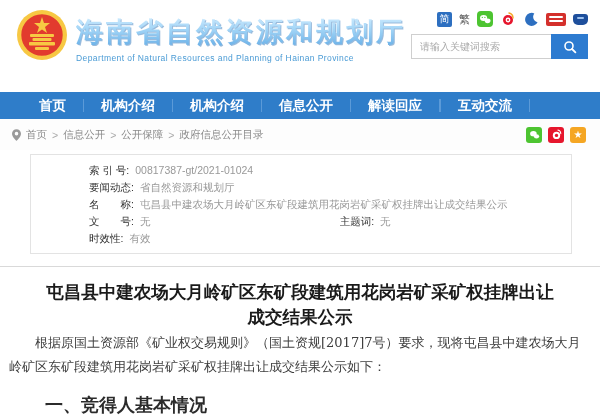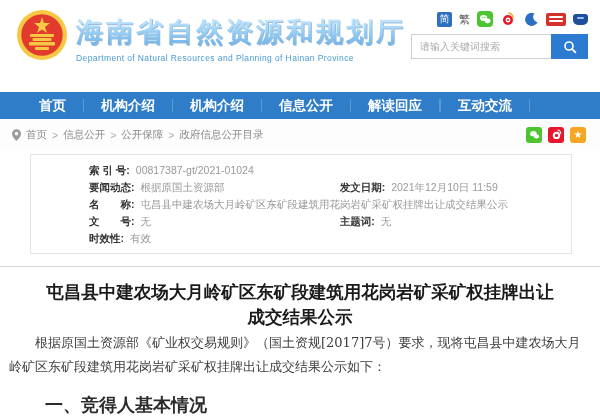--- a/index.html
+++ b/index.html
@@ -63,21 +63,21 @@
   .share-wechat { background: #4dc431; }
   .share-weibo { background: #e6162d; }
   .share-star { background: #f5a623; color: #fff; font-size: 10px; }
 
   
   .meta-table { margin: 4px 28px 0 30px; border: 1px solid #e3e3e3; background: #fff;
     padding: 7px 0 6px 58px; font-size: 10.5px; }
   .meta-row { display: grid; grid-template-columns: 52% 48%; }
   .meta-row.full { grid-template-columns: 100%; }
   .meta-cell { display: flex; line-height: 17px; white-space: nowrap; overflow: hidden; }
-  .meta-label { font-weight: bold; color: #333; margin-right: 6px; white-space: pre; }
+  .meta-label { font-weight: normal; color: #333; margin-right: 6px; white-space: pre; }
   .meta-value { color: #999; }
 
   
   .divider { border-top: 1px solid #d9d9d9; margin: 12px 0 0 0; }
   .article { font-family: "DejaVu Serif", "Liberation Serif", serif; padding: 0 9px; }
   .article-title { text-align: center; font-size: 17.5px; font-weight: bold; color: #1a1a1a;
     line-height: 1.45; margin: 13px 30px 0 30px; }
   .article-para { font-size: 13px; color: #3d3d3d; line-height: 1.9; text-indent: 2em; }
   .section-heading { font-size: 18px; font-weight: bold; color: #2b2b2b; margin-top: 13px; text-indent: 2em; }
 </style>
@@ -195,25 +195,21 @@
 <div class="meta-table">
   <div class="meta-row">
     <div class="meta-cell">
       <span class="meta-label">索 引 号:</span>
       <span class="meta-value">00817387-gt/2021-01024</span>
     </div>
   </div>
   <div class="meta-row">
     <div class="meta-cell">
       <span class="meta-label">要闻动态:</span>
-      <span class="meta-value">根据原国土资源部</span>
-    </div>
-    <div class="meta-cell">
-      <span class="meta-label">发文日期:</span>
-      <span class="meta-value">2021年12月10日 11:59</span>
+      <span class="meta-value">省自然资源和规划厅</span>
     </div>
   </div>
   <div class="meta-row full">
     <div class="meta-cell">
       <span class="meta-label">名　　称:</span>
       <span class="meta-value">屯昌县中建农场大月岭矿区东矿段建筑用花岗岩矿采矿权挂牌出让成交结果公示</span>
     </div>
   </div>
   <div class="meta-row">
     <div class="meta-cell">

